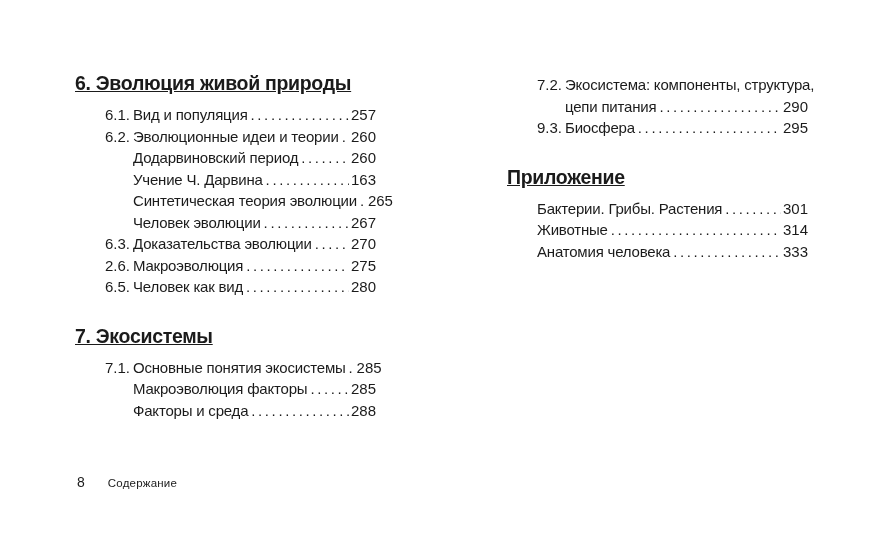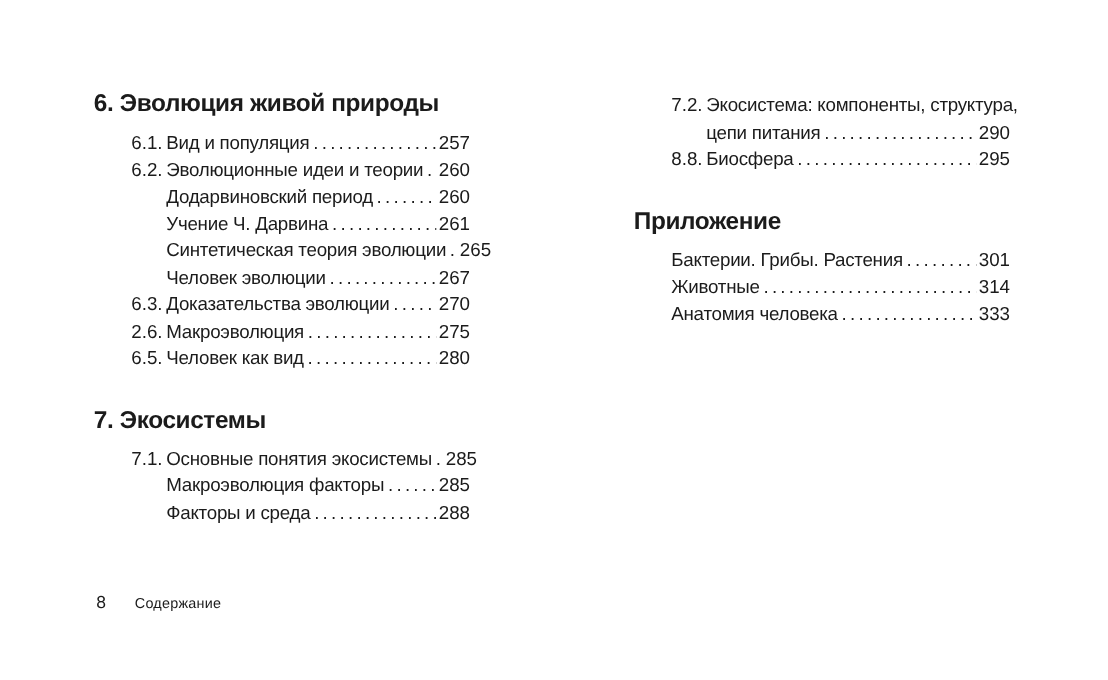--- a/index.html
+++ b/index.html
@@ -29,20 +29,21 @@
 
   .toc-block + .toc-block { margin-top: 26px; }
 
   .toc-heading {
     font-size: 19.5px;
     font-weight: 700;
     letter-spacing: -0.3px;
     line-height: 24px;
     margin: 0 0 9px 0;
     white-space: nowrap;
+    text-decoration: underline;
   }
   .toc-entries {
     padding-left: 30px;
   }
 
   .toc-entry {
     display: flex;
     align-items: flex-start;
     font-size: 15px;
     line-height: 21.5px;
@@ -107,21 +108,21 @@
           <div class="toc-entry">
             <span class="num"></span>
             <span class="title">Додарвиновский период</span>
             <span class="leader"></span>
             <span class="pg">260</span>
           </div>
           <div class="toc-entry">
             <span class="num"></span>
             <span class="title">Учение Ч. Дарвина</span>
             <span class="leader"></span>
-            <span class="pg">261</span>
+            <span class="pg">163</span>
           </div>
           <div class="toc-entry">
             <span class="num"></span>
             <span class="title">Синтетическая теория эволюции</span>
             <span class="leader"></span>
             <span class="pg">265</span>
           </div>
           <div class="toc-entry">
             <span class="num"></span>
             <span class="title">Человек эволюции</span>
@@ -180,21 +181,21 @@
             <span class="num">7.2.</span>
             <span class="title">Экосистема: компоненты, структура,</span>
           </div>
           <div class="toc-entry">
             <span class="num"></span>
             <span class="title">цепи питания</span>
             <span class="leader"></span>
             <span class="pg">290</span>
           </div>
           <div class="toc-entry">
-            <span class="num">8.8.</span>
+            <span class="num">9.3.</span>
             <span class="title">Биосфера</span>
             <span class="leader"></span>
             <span class="pg">295</span>
           </div>
         </div>
       </div>
       <div class="toc-block">
         <div class="toc-heading">Приложение</div>
         <div class="toc-entries">
           <div class="toc-entry no-num">

